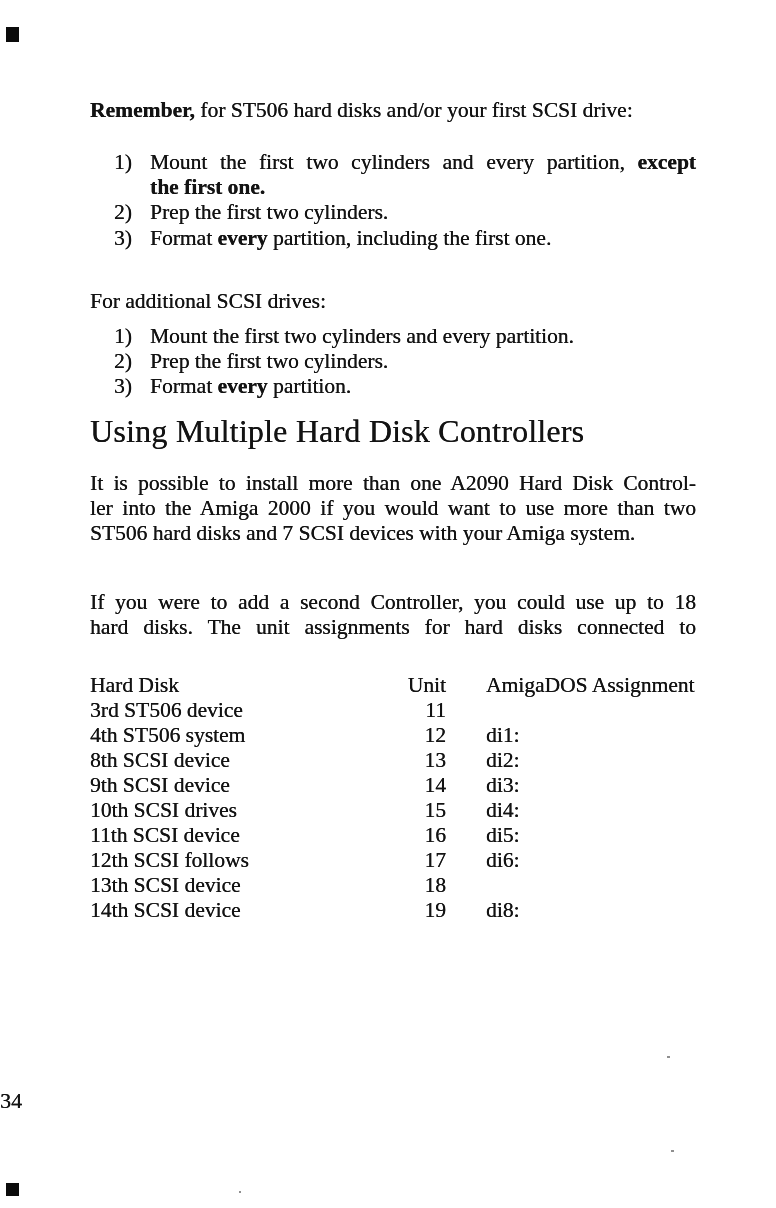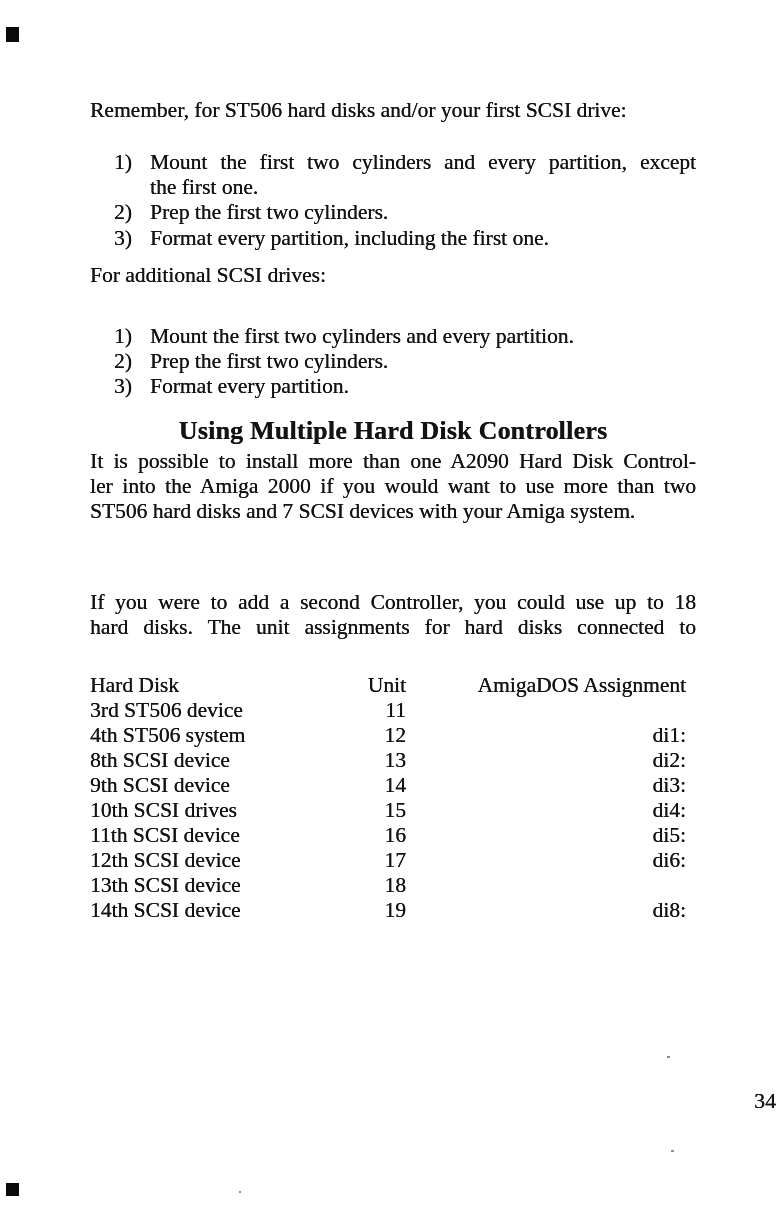--- a/index.html
+++ b/index.html
@@ -8,39 +8,39 @@
     width:776px; height:1208px;
     background:#ffffff;
     overflow:hidden;
     font-family:"Liberation Serif","DejaVu Serif",serif;
     font-size:21.5px;
     line-height:25.2px;
     color:#131313;
     text-shadow:0.25px 0 0 currentColor; 
   }
   .block { position:absolute; left:90px; width:606px; }
-  b, .b { font-weight:400;margin-top:41px; }
+  b, .b { font-weight:700;margin-top:41px; }
 
   
   .jline { text-align:justify; text-align-last:justify; }
 
   
   .nlist .li { position:relative; padding-left:60px; }
   .nlist .num { position:absolute; left:24px; top:0; }
 
   
-  .heading { font-size:26px; line-height:30px; font-weight:700; letter-spacing:0.2px;text-align:center; }
+  .heading { font-size:32px; line-height:30px; font-weight:400; letter-spacing:0.2px; }
 
   
-  .trow { display:grid; grid-template-columns:210px 106px 280px; line-height:25px; }
+  .trow { display:grid; grid-template-columns:210px 106px 280px; line-height:25px;gap:40px; }
   .tcell.c1 { text-align:left; }
   .tcell.c2 { text-align:right; }
-  .tcell.c3 { text-align:right; }
+  .tcell.c3 { text-align:left; }
 
-  .page-number { position:absolute; left:0; top:1088px; width:776px; text-align:right; font-size:22px; }
+  .page-number { position:absolute; left:0; top:1088px; width:776px; text-align:left; font-size:22px; }
 
   
   .scan-mark { position:absolute; background:#0b0b0b; }
   .mark-tl { left:6px; top:27px; width:13px; height:15px; }
   .mark-bl { left:6px; top:1183px; width:13px; height:13px; }
   .speck { position:absolute; background:#8f8f8f; width:3px; height:2px; }
   .speck1 { left:667px; top:1056px; }
   .speck2 { left:671px; top:1150px; }
   .speck3 { left:239px; top:1191px; width:2px; }
 </style>
@@ -70,40 +70,40 @@
     <div class="li">
       <span class="num">2)</span>
       <div>Prep the first two cylinders.</div>
     </div>
     <div class="li">
       <span class="num">3)</span>
       <div><span>Format </span><b>every</b><span> partition, including the first one.</span></div>
     </div>
   </div>
 
-  <div class="block" style="top:263px">For additional SCSI drives:</div>
+  <div class="block" style="top:289px">For additional SCSI drives:</div>
 
   <div class="block nlist" style="top:324px">
     <div class="li">
       <span class="num">1)</span>
       <div>Mount the first two cylinders and every partition.</div>
     </div>
     <div class="li">
       <span class="num">2)</span>
       <div>Prep the first two cylinders.</div>
     </div>
     <div class="li">
       <span class="num">3)</span>
       <div><span>Format </span><b>every</b><span> partition.</span></div>
     </div>
   </div>
 
   <div class="block heading" style="top:416px">Using Multiple Hard Disk Controllers</div>
 
-  <div class="block" style="top:449px">
+  <div class="block" style="top:471px">
     <div class="jline">It is possible to install more than one A2090 Hard Disk Control-</div>
     <div class="jline">ler into the Amiga 2000 if you would want to use more than two</div>
     <div>ST506 hard disks and 7 SCSI devices with your Amiga system.</div>
   </div>
 
   <div class="block" style="top:590px">
     <div class="jline">If you were to add a second Controller, you could use up to 18</div>
     <div class="jline">hard disks. The unit assignments for hard disks connected to</div>
   </div>
 
@@ -137,21 +137,21 @@
           <div class="tcell c1">10th SCSI drives</div>
           <div class="tcell c2">15</div>
           <div class="tcell c3">di4:</div>
         </div>
         <div class="trow">
           <div class="tcell c1">11th SCSI device</div>
           <div class="tcell c2">16</div>
           <div class="tcell c3">di5:</div>
         </div>
         <div class="trow">
-          <div class="tcell c1">12th SCSI device</div>
+          <div class="tcell c1">12th SCSI follows</div>
           <div class="tcell c2">17</div>
           <div class="tcell c3">di6:</div>
         </div>
         <div class="trow">
           <div class="tcell c1">13th SCSI device</div>
           <div class="tcell c2">18</div>
         </div>
         <div class="trow">
           <div class="tcell c1">14th SCSI device</div>
           <div class="tcell c2">19</div>

